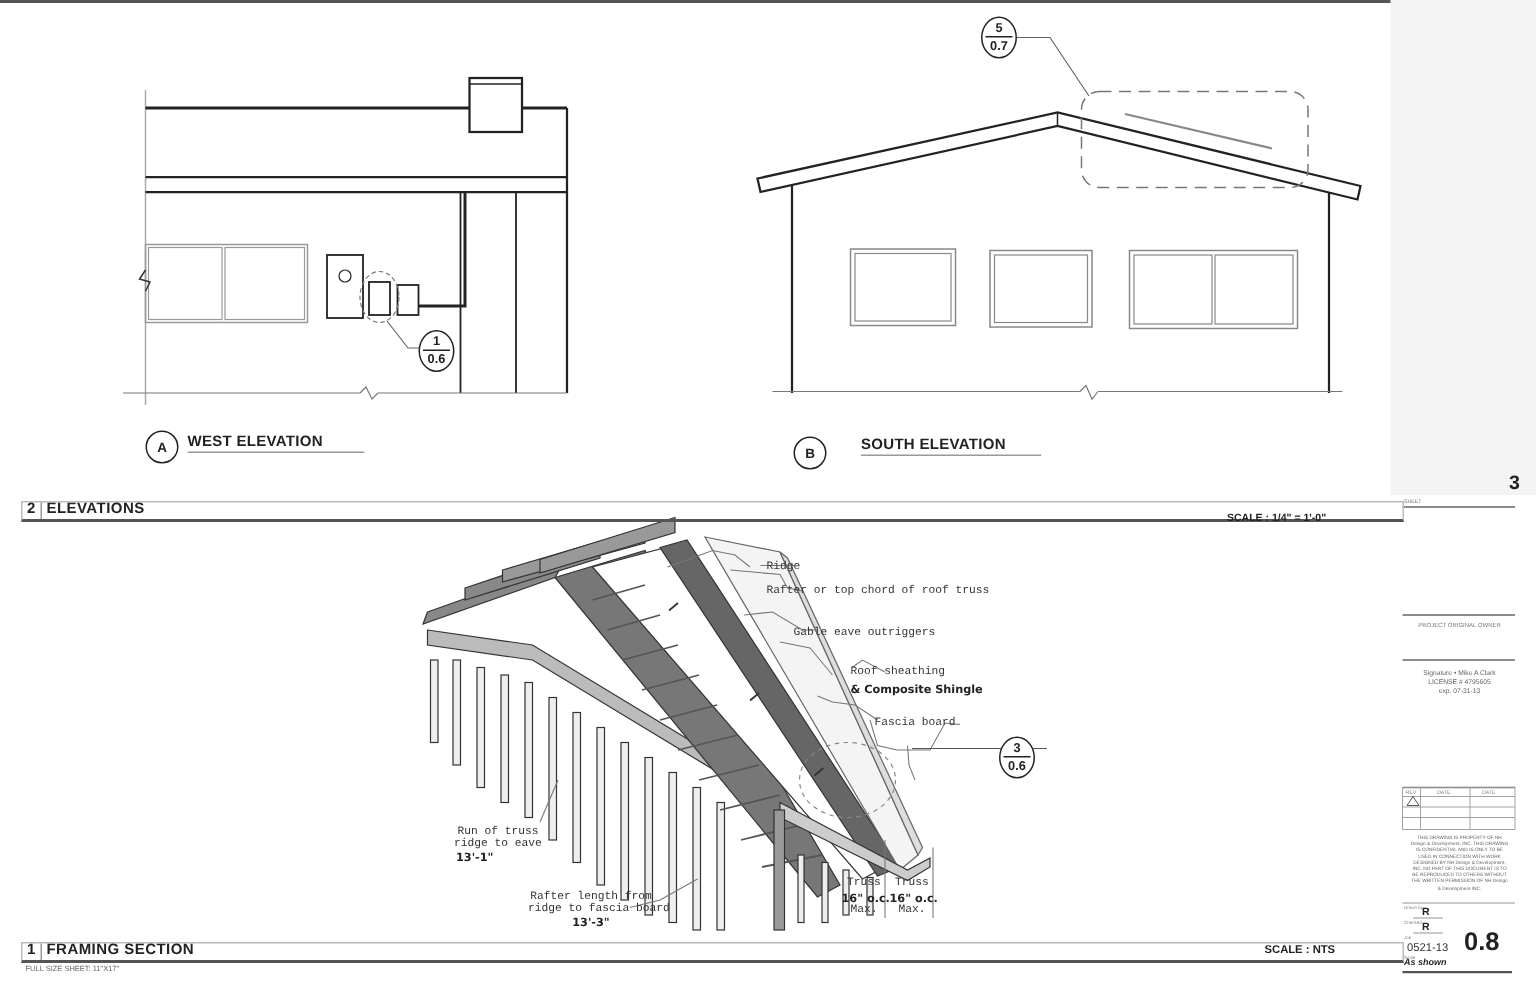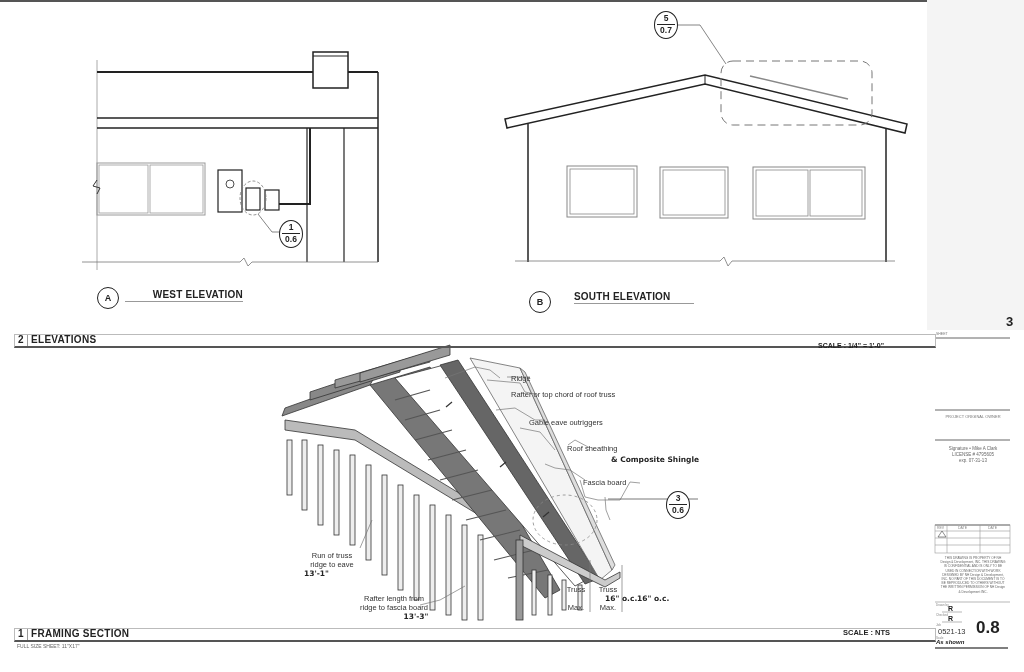--- a/index.html
+++ b/index.html
@@ -6,22 +6,22 @@
   body { width:1024px; height:672px; position:relative; overflow:hidden; font-family:"Liberation Sans", sans-serif; color:#222; }
   .abs { position:absolute; }
   svg { position:absolute; left:0; top:0; }
   .lbl { position:absolute; font-family:"Liberation Sans", sans-serif; }
   .title-bar { position:absolute; border:1px solid #bbb; border-bottom:2px solid #555; height:11px; }
   .title-bar .num { position:absolute; left:3px; top:-1px; font-weight:bold; font-size:10px; }
   .title-bar .sep { position:absolute; left:12px; top:0; width:1px; height:11px; background:#999; }
   .title-bar .txt { position:absolute; left:16px; top:-1px; font-weight:bold; font-size:10px; letter-spacing:0.3px; }
   .view-title { position:absolute; font-weight:bold; font-size:10px; letter-spacing:0.2px; border-bottom:1px solid #999; padding-bottom:1px; }
   .view-circle { position:absolute; width:20px; height:20px; border:1.5px solid #222; border-radius:50%; font-size:9px; font-weight:bold; text-align:center; line-height:20px; }
-  .callout-text { font-family:Liberation Sans, sans-serif; font-size:7.5px; color:#333; white-space:nowrap; }
-  .callout-bold { font-family:"DejaVu Sans", sans-serif; font-size:7.5px; font-weight:bold; color:#222; white-space:nowrap;padding-left:44px; }
+  .callout-text { font-family:Liberation Mono, monospace; font-size:7.5px; color:#333; white-space:nowrap; }
+  .callout-bold { font-family:"DejaVu Sans", sans-serif; font-size:7.5px; font-weight:bold; color:#222; white-space:nowrap; }
   .tb-panel { position:absolute; left:928px; top:0; width:90px; height:672px; }
   .tb-smalltxt { font-size:4px; color:#777; text-align:center; line-height:5px; }
 </style>
 </head>
 <body>
 
 <svg width="1024" height="672" viewBox="0 0 1024 672">
 
   <line x1="0" y1="1" x2="935" y2="1" stroke="#555" stroke-width="2"></line>
 
@@ -188,21 +188,21 @@
   <line x1="942" y1="612" x2="962" y2="612" stroke="#888" stroke-width="0.6"></line>
   <line x1="942" y1="622" x2="962" y2="622" stroke="#888" stroke-width="0.6"></line>
   <line x1="935" y1="648" x2="1008" y2="648" stroke="#555" stroke-width="1.5"></line>
 </svg>
 
 <div class="abs" style="left:279px;top:220px;width:22px;height:26px;border:1.5px solid #222;border-radius:50%;background:#fff;text-align:center;font-size:8.5px;font-weight:bold;line-height:11px;">
   <div style="border-bottom:1px solid #222;margin:1px 2px 0 2px;">1</div>
   <div>0.6</div>
 </div>
 <div class="view-circle" style="left:97px;top:287px;">A</div>
-<div class="view-title" style="left:125px;top:289px;width:118px;text-align:right;">WEST ELEVATION</div>
+<div class="view-title" style="left:125px;top:289px;width:118px;">WEST ELEVATION</div>
 
 <div class="abs" style="left:654px;top:11px;width:22px;height:26px;border:1.5px solid #222;border-radius:50%;background:#fff;text-align:center;font-size:8.5px;font-weight:bold;line-height:11px;">
   <div style="border-bottom:1px solid #222;margin:1px 2px 0 2px;">5</div>
   <div>0.7</div>
 </div>
 <div class="view-circle" style="left:529px;top:291px;">B</div>
 <div class="view-title" style="left:574px;top:291px;width:120px;">SOUTH ELEVATION</div>
 
 <div class="title-bar" style="left:14px;top:334px;width:920px;">
   <span class="num">2</span>

